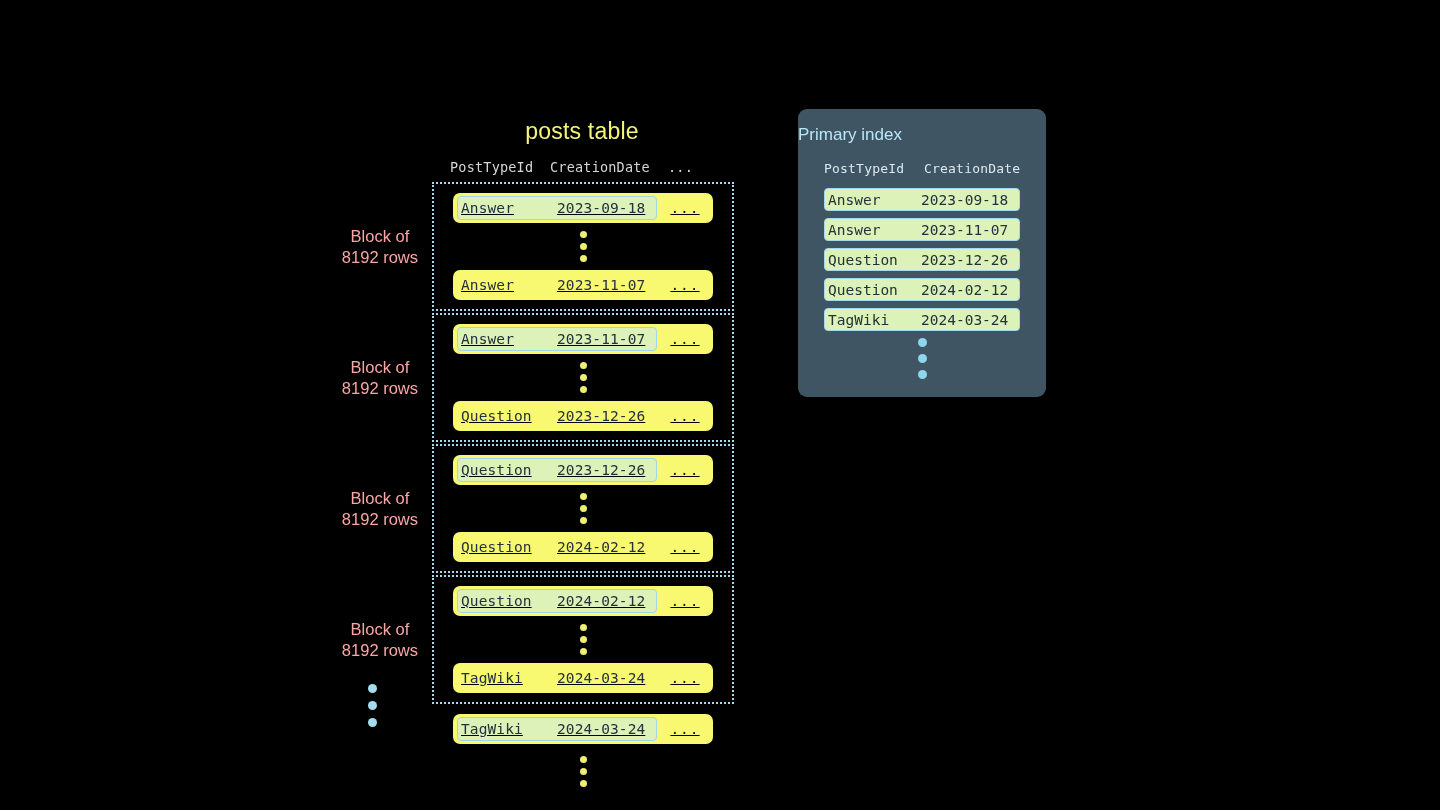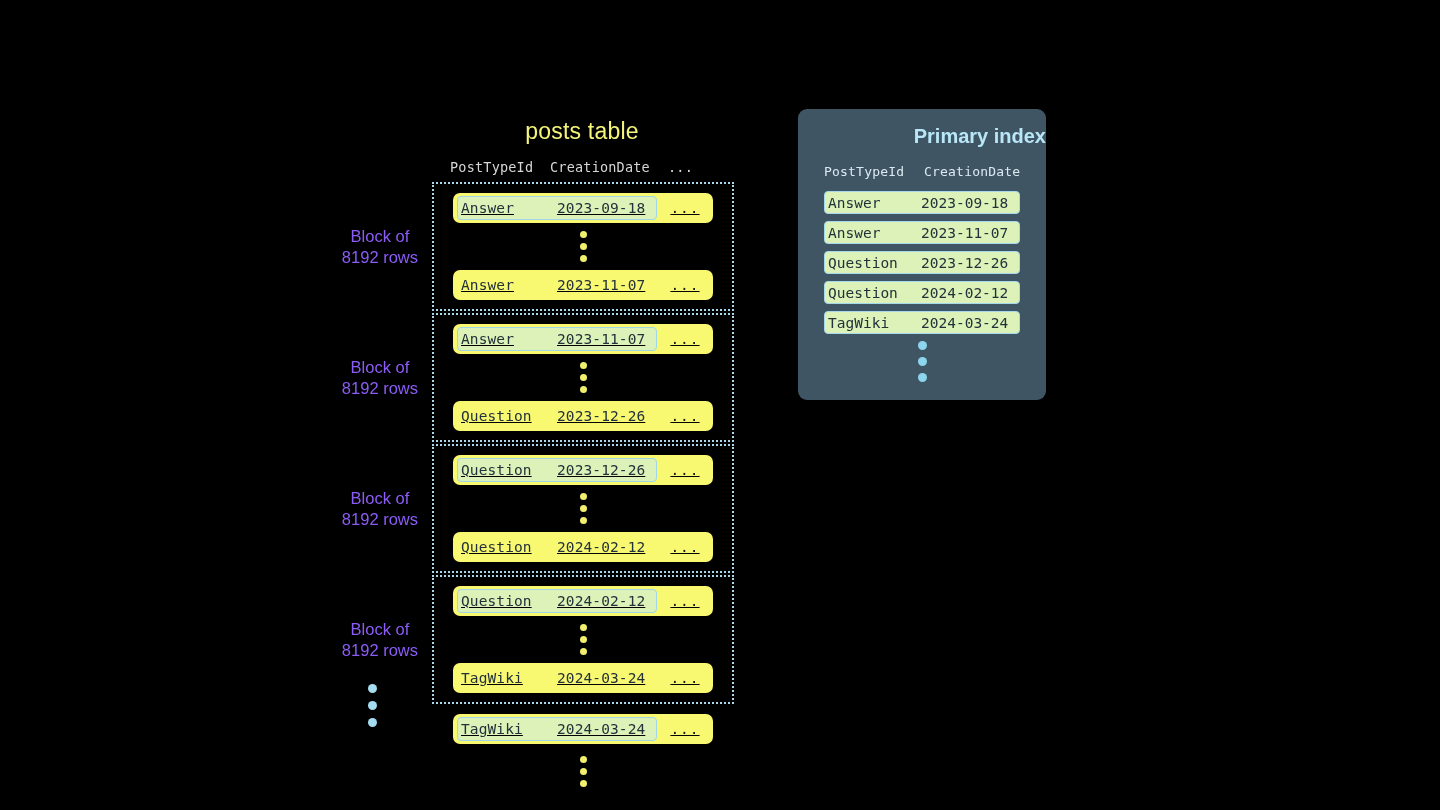--- a/index.html
+++ b/index.html
@@ -62,21 +62,21 @@
     box-sizing: border-box;
     padding: 9px 0 9px 0;
   }
   .block + .block { margin-top: 2px; }
 
   .block-label {
     position: absolute;
     right: calc(100% + 16px);
     top: 50%;
     transform: translateY(-50%);
-    color: #8b5cf6;
+    color: #fca5a5;
     font-size: 16.5px;
     line-height: 1.28;
     text-align: center;
     white-space: nowrap;
   }
 
   
   .row {
     width: 260px;
     margin: 0 auto;
@@ -161,24 +161,24 @@
     position: absolute;
     left: 798px;
     top: 109px;
     width: 248px;
     background: #3f5564;
     border-radius: 9px;
     padding: 14px 0 18px 0;
     box-sizing: border-box;
   }
   .pindex-title {
-    text-align: right;
+    text-align: left;
     color: #b9e7f7;
-    font-size: 20px;
-    font-weight: 700;
+    font-size: 17px;
+    font-weight: 400;
     margin: 2px 0 16px 0;
   }
   .pindex-colhdr {
     display: flex;
     color: #dbeaf2;
     font-family: "DejaVu Sans Mono", monospace;
     font-size: 13px;
     letter-spacing: 0.2px;
     padding: 0 0 12px 0;
     margin-left: 26px;

